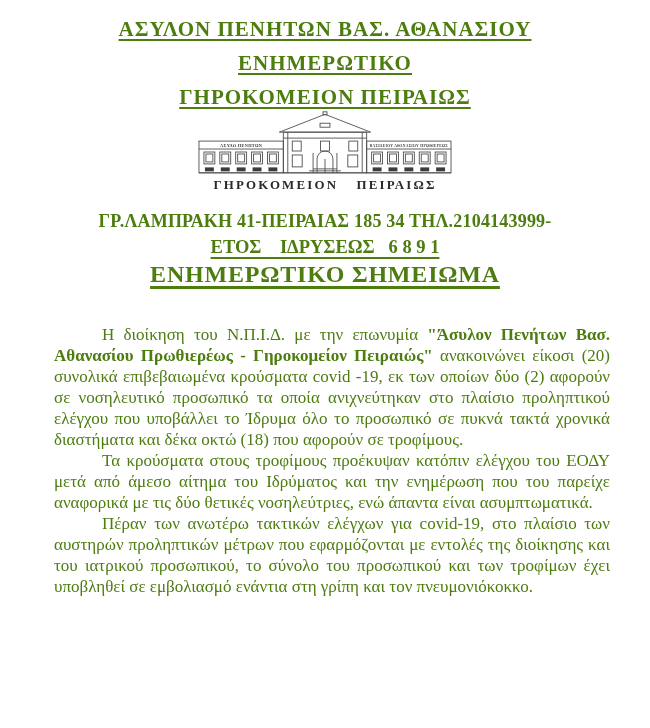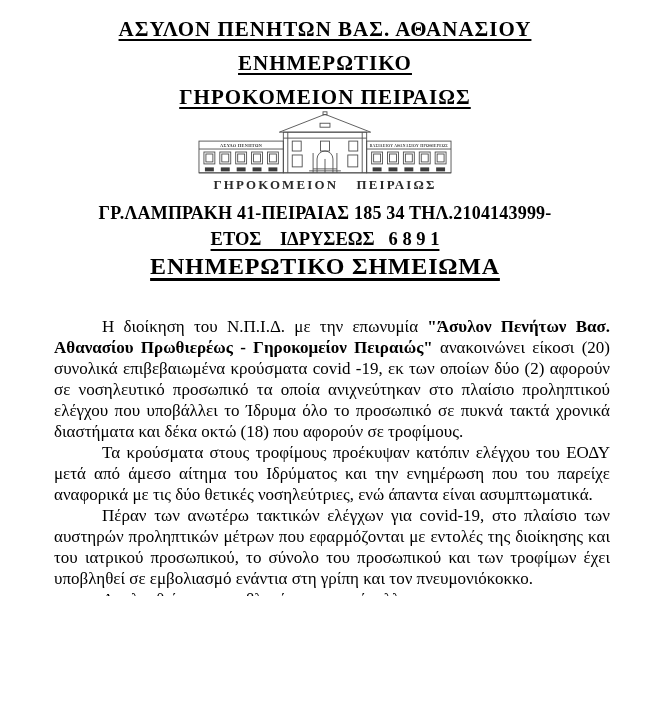--- a/index.html
+++ b/index.html
@@ -1,21 +1,21 @@
 <!DOCTYPE html>
 <html lang="el"><head>
 <meta charset="utf-8">
 <style>
   html, body { margin: 0; padding: 0; background: #ffffff; }
   .page {
     position: relative;
     width: 650px;
     height: 596px;
     background: #ffffff;
-    color: #000000;
+    color: #4d7c0f;
     font-family: "Liberation Serif", "DejaVu Serif", serif;
     overflow: hidden;
   }
   
   .letterhead { text-align: center; padding-top: 17px; }
   .hdr-line {
     margin: 0 0 10px 0;
     font-weight: bold;
     font-size: 21px;
     line-height: 24px;
@@ -35,21 +35,21 @@
     letter-spacing: 0.3px;
   }
   .logo-caption {
     fill: #2a2a2a;
     font-family: "Liberation Serif", serif;
     font-weight: bold;
     font-size: 13px;
     letter-spacing: 2.2px;
     word-spacing: 13px;
   }
-  .addr-block { margin-top: 5px; }
+  .addr-block { margin-top: 13px; }
   .addr-line {
     margin: 0;
     font-weight: bold;
     font-size: 18px;
     line-height: 26px;
     letter-spacing: 0.2px;
   }
   .founded-line {
     margin: 0;
     font-weight: bold;

